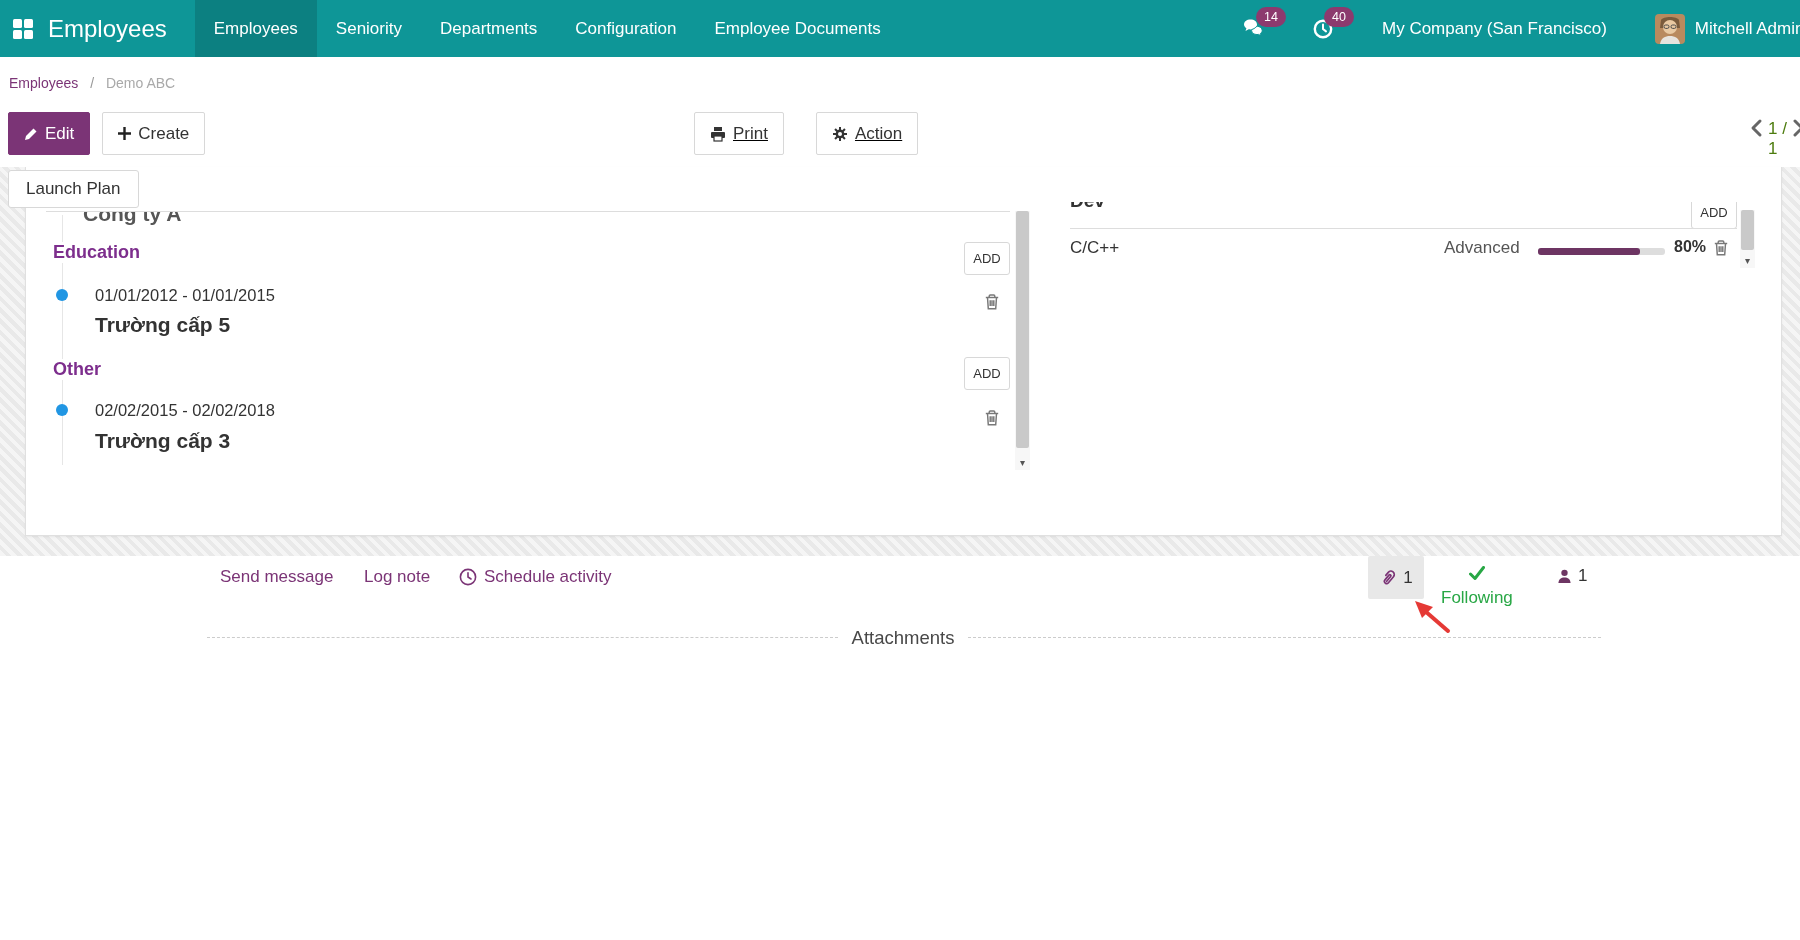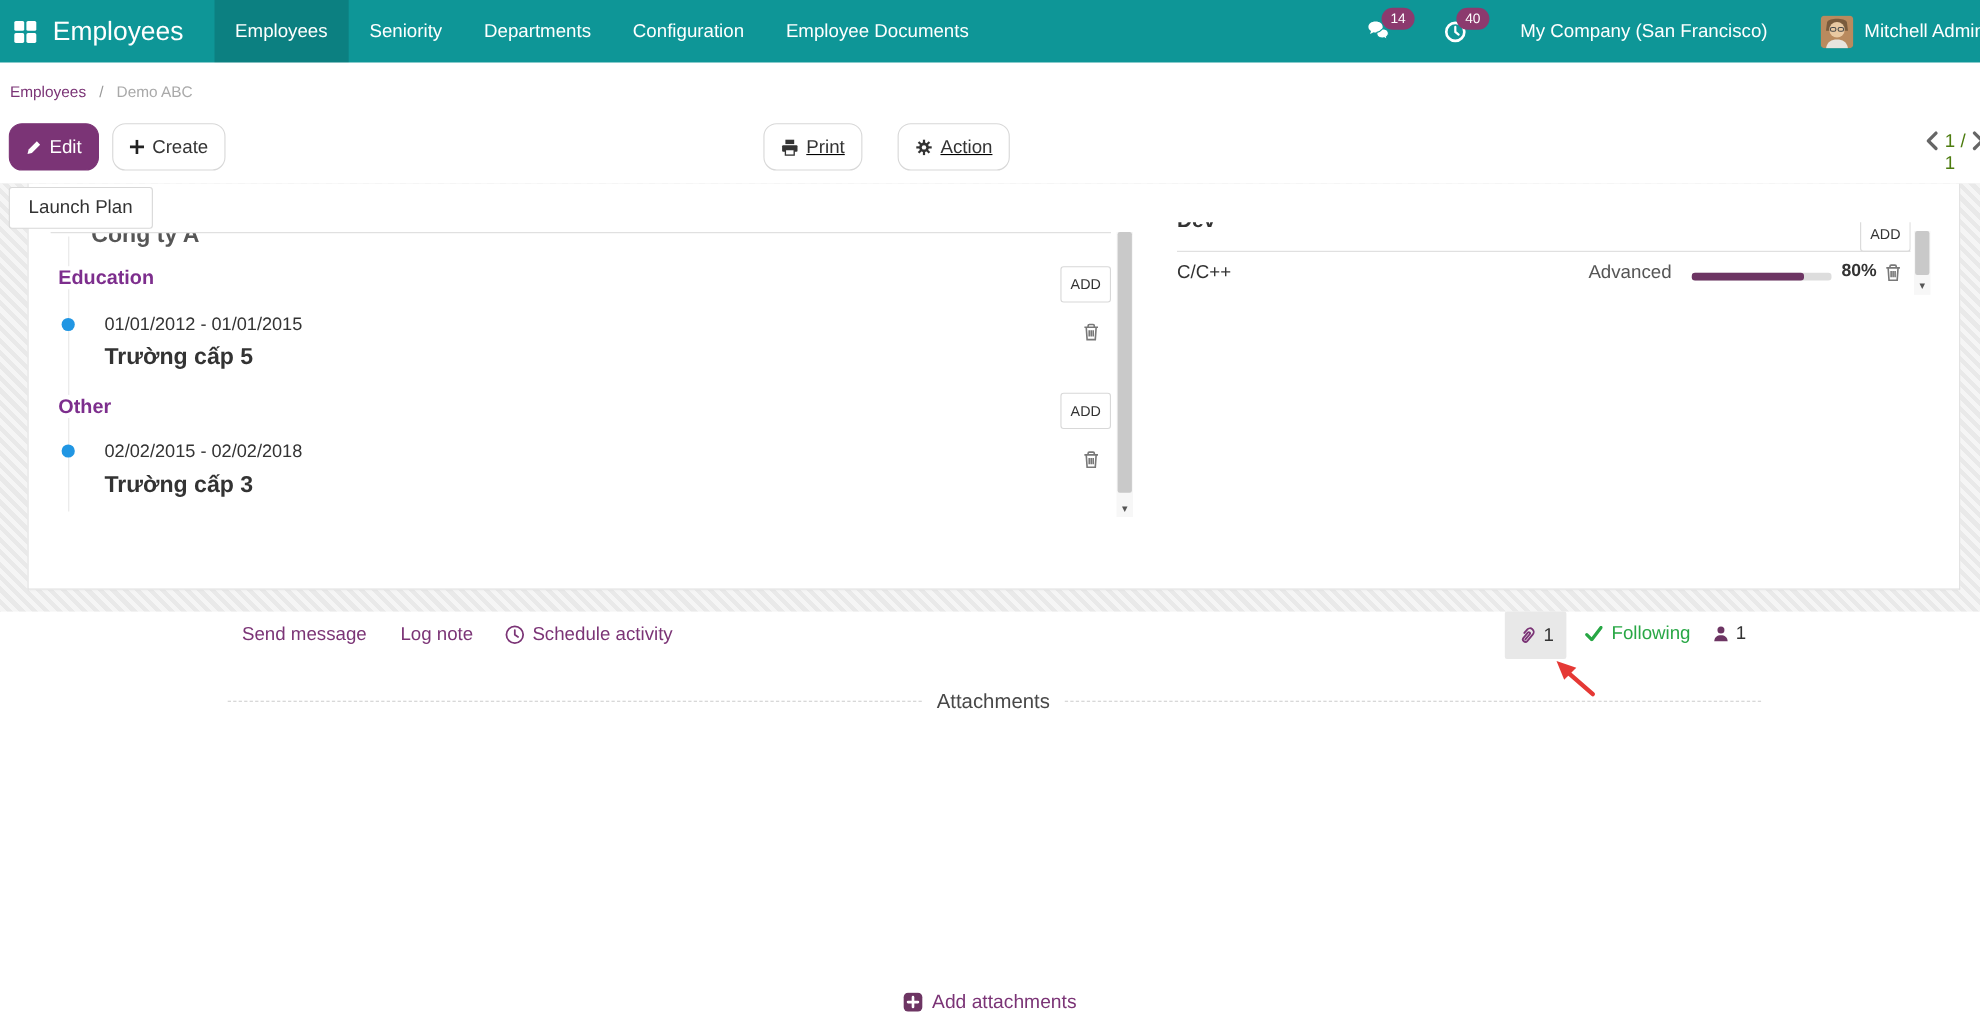--- a/index.html
+++ b/index.html
@@ -22,21 +22,21 @@
   .nav-avatar{margin-left:48px;width:30px;height:30px;border-radius:4px;overflow:hidden;flex:none;cursor:pointer;}
   .nav-user{margin-left:10px;font-size:17px;white-space:nowrap;cursor:pointer;}
 
   
   .cpanel{position:absolute;left:0;top:57px;width:1800px;height:110px;background:#fff;border-bottom:1px solid #ddd;}
   .breadcrumb{position:absolute;left:9px;top:18px;font-size:14px;}
   .bc-link{color:#7b3476;cursor:pointer;}
   .bc-sep{color:#999;margin:0 8px;}
   .bc-cur{color:#a9a9a9;}
   .btn{display:inline-flex;align-items:center;gap:7px;height:43px;padding:0 15px;font-size:17px;
-       border:1px solid #d8d8d8;background:#fff;color:#333;border-radius:12px;cursor:pointer;box-sizing:border-box;white-space:nowrap;}
+       border:1px solid #d8d8d8;background:#fff;color:#333;border-radius:2px;cursor:pointer;box-sizing:border-box;white-space:nowrap;}
   .btn.primary{background:#7b3476;border-color:#7b3476;color:#fff;}
   .cp-left{position:absolute;left:8px;top:55px;display:flex;gap:12px;}
   .cp-mid{position:absolute;left:694px;top:55px;display:flex;gap:32px;text-decoration:underline;}
   .pager{position:absolute;left:1768px;top:62px;font-size:17px;color:#4d7c0f;}
   .pg-prev{position:absolute;left:1747px;top:60px;cursor:pointer;}
   .pg-next{position:absolute;left:1788px;top:60px;cursor:pointer;}
 
   
   .content{position:absolute;left:0;top:167px;width:1800px;height:773px;
            background:repeating-linear-gradient(45deg,#f5f5f5 0 4px,#e9e9e9 4px 8px);}
@@ -73,21 +73,21 @@
   .skill-fill{height:100%;background:#6d3563;border-radius:3px;}
   .skill-pct{position:absolute;left:604px;top:36px;font-size:16px;font-weight:bold;color:#333;}
   .skill-trash{position:absolute;left:642px;top:37px;}
 
   
   .chatter{position:absolute;left:0;top:389px;width:1800px;height:384px;background:#fff;}
   .ch-link{position:absolute;top:11px;font-size:17px;color:#7b3476;cursor:pointer;display:inline-flex;align-items:center;gap:7px;}
   .attach-btn{position:absolute;left:1368px;top:0;width:56px;height:43px;background:#e8e8e8;border-radius:2px;
               display:flex;align-items:center;justify-content:center;gap:6px;font-size:17px;color:#333;cursor:pointer;}
   .following{position:absolute;left:1441px;top:10px;display:inline-flex;align-items:center;gap:8px;
-             color:#28a745;font-size:17px;cursor:pointer;}
+             color:#28a745;font-size:17px;cursor:pointer;flex-direction:column;}
   .followers{position:absolute;left:1557px;top:10px;display:inline-flex;align-items:center;gap:6px;
              color:#333;font-size:17px;cursor:pointer;}
   .red-arrow{position:absolute;left:1412px;top:44px;}
   .att-dash{position:absolute;top:81px;border-top:1px dashed #ccc;}
   .att-label{position:absolute;left:848px;top:71px;width:110px;text-align:center;font-size:18.5px;color:#484848;}
   .att-card{position:absolute;left:233px;top:137px;width:277px;height:156px;background:#2aaeba;border-radius:9px;
             box-shadow:0 1px 5px rgba(0,0,0,.28);display:flex;flex-direction:column;align-items:center;
             justify-content:center;cursor:pointer;}
   .att-logo{color:#fff;font-size:40px;font-weight:bold;letter-spacing:.5px;line-height:1;}
   .att-tag{color:#fff;font-size:10px;letter-spacing:1.3px;margin-top:6px;}
@@ -341,27 +341,16 @@
           <path d="M36 31L13 11" stroke="#e53935" stroke-width="4" stroke-linecap="round"></path>
           <polygon points="3,1 21,7 10,18" fill="#e53935"></polygon>
         </svg>
       </div>
 
       <div class="att-dash" style="left:207px;width:631px;"></div>
       <div class="att-label">Attachments</div>
       <div class="att-dash" style="left:968px;width:633px;"></div>
 
 
-      <div class="add-attach">
-        <div class="add-attach-inner">
-          <span>
-            <svg width="18" height="18" viewBox="0 0 18 18">
-              <rect x="0.5" y="0.5" width="17" height="17" rx="4" fill="#6d3563"></rect>
-              <path d="M9 4.5v9M4.5 9h9" stroke="#fff" stroke-width="2.4" stroke-linecap="round"></path>
-            </svg>
-          </span>
-          <span>Add attachments</span>
-        </div>
-      </div>
     </div>
   </div>
 
 </div>
 
 </body></html>

